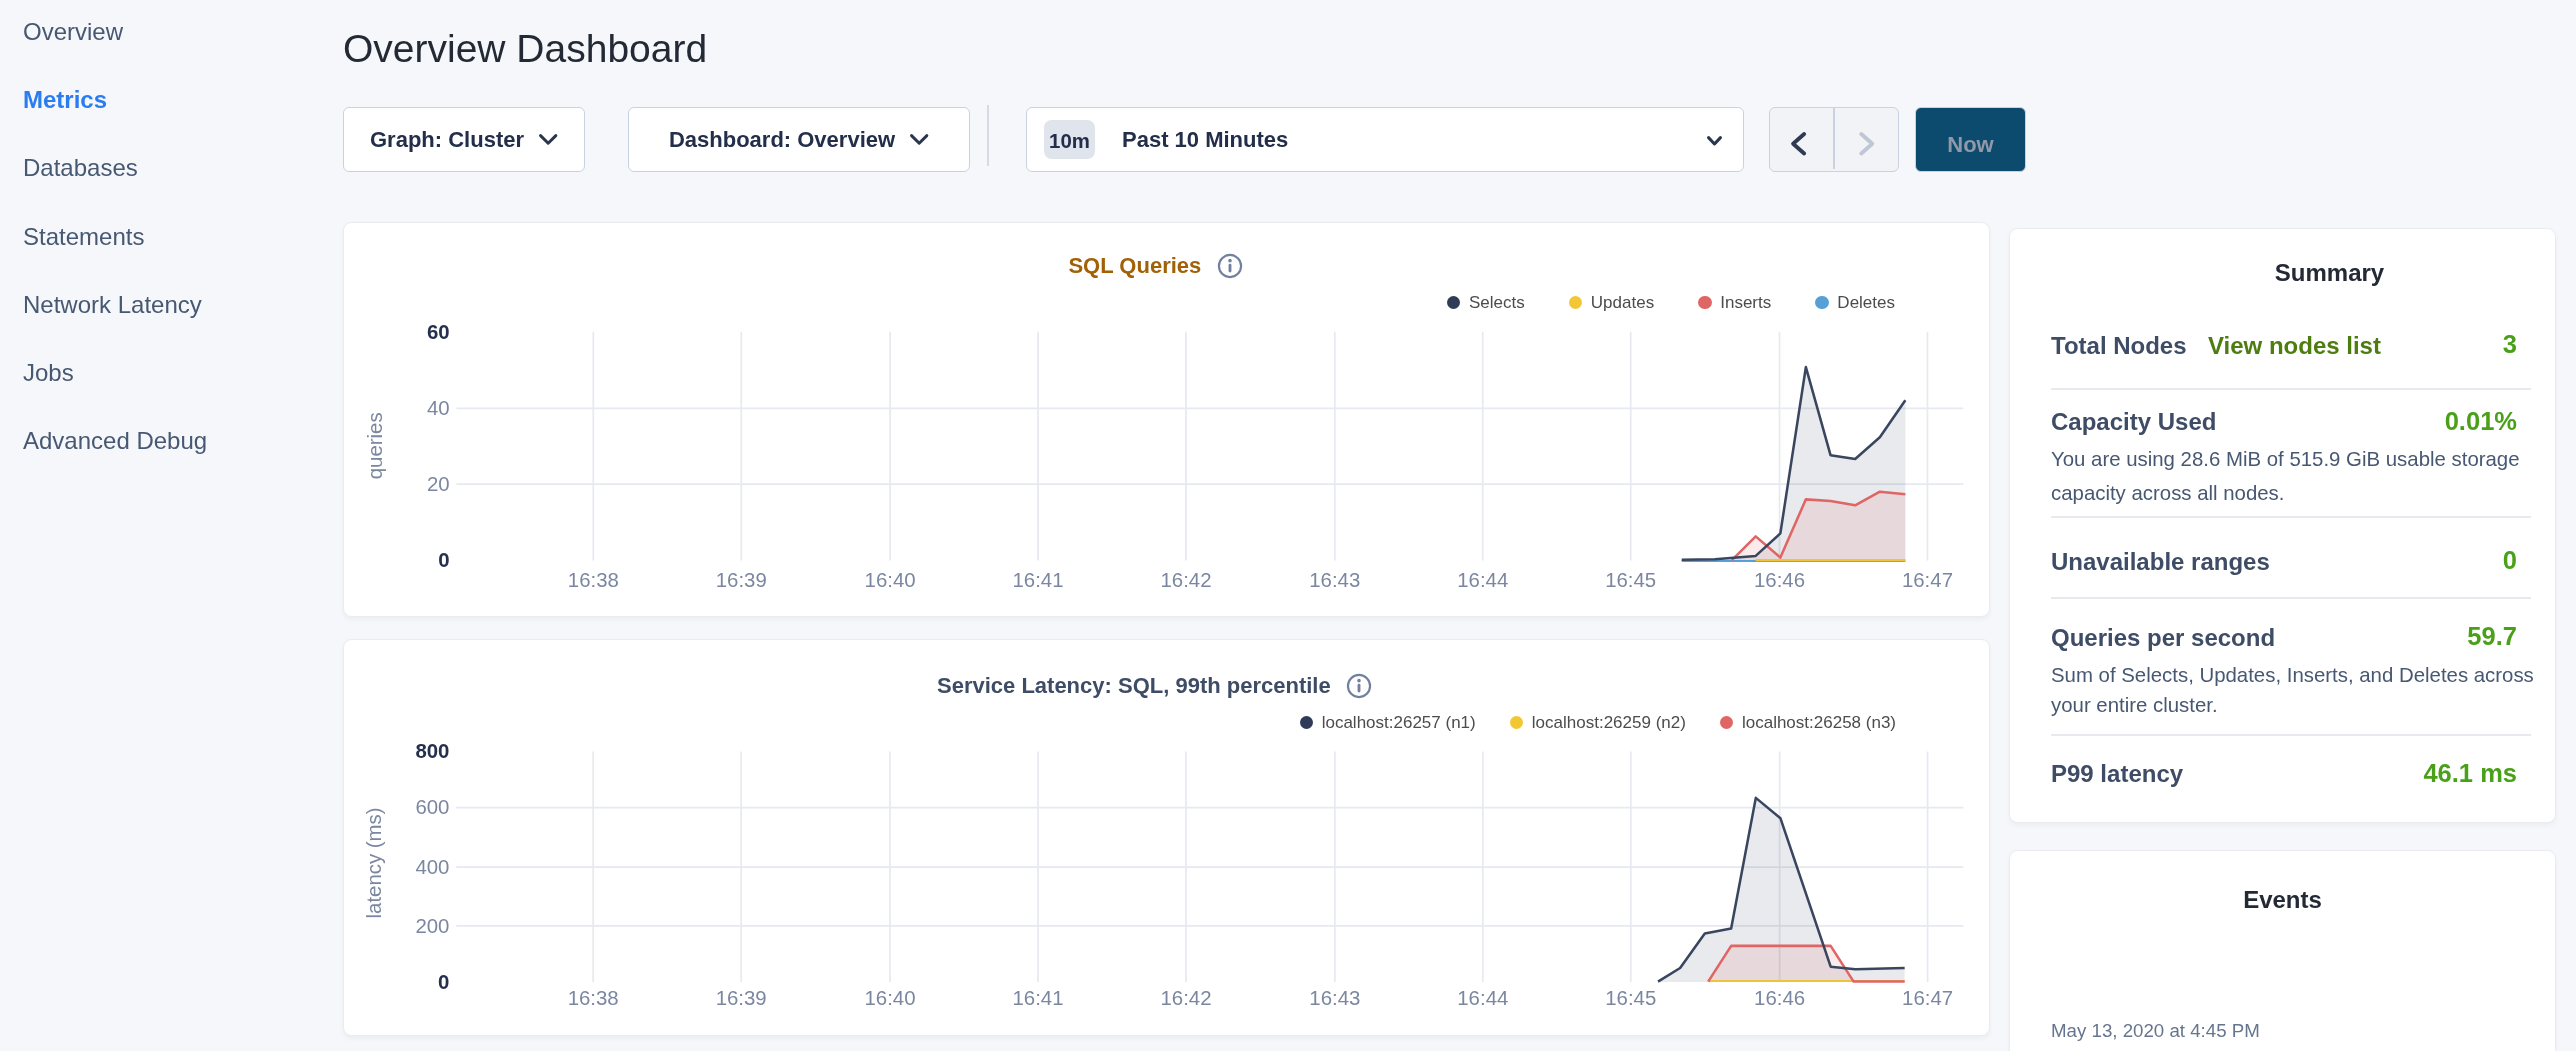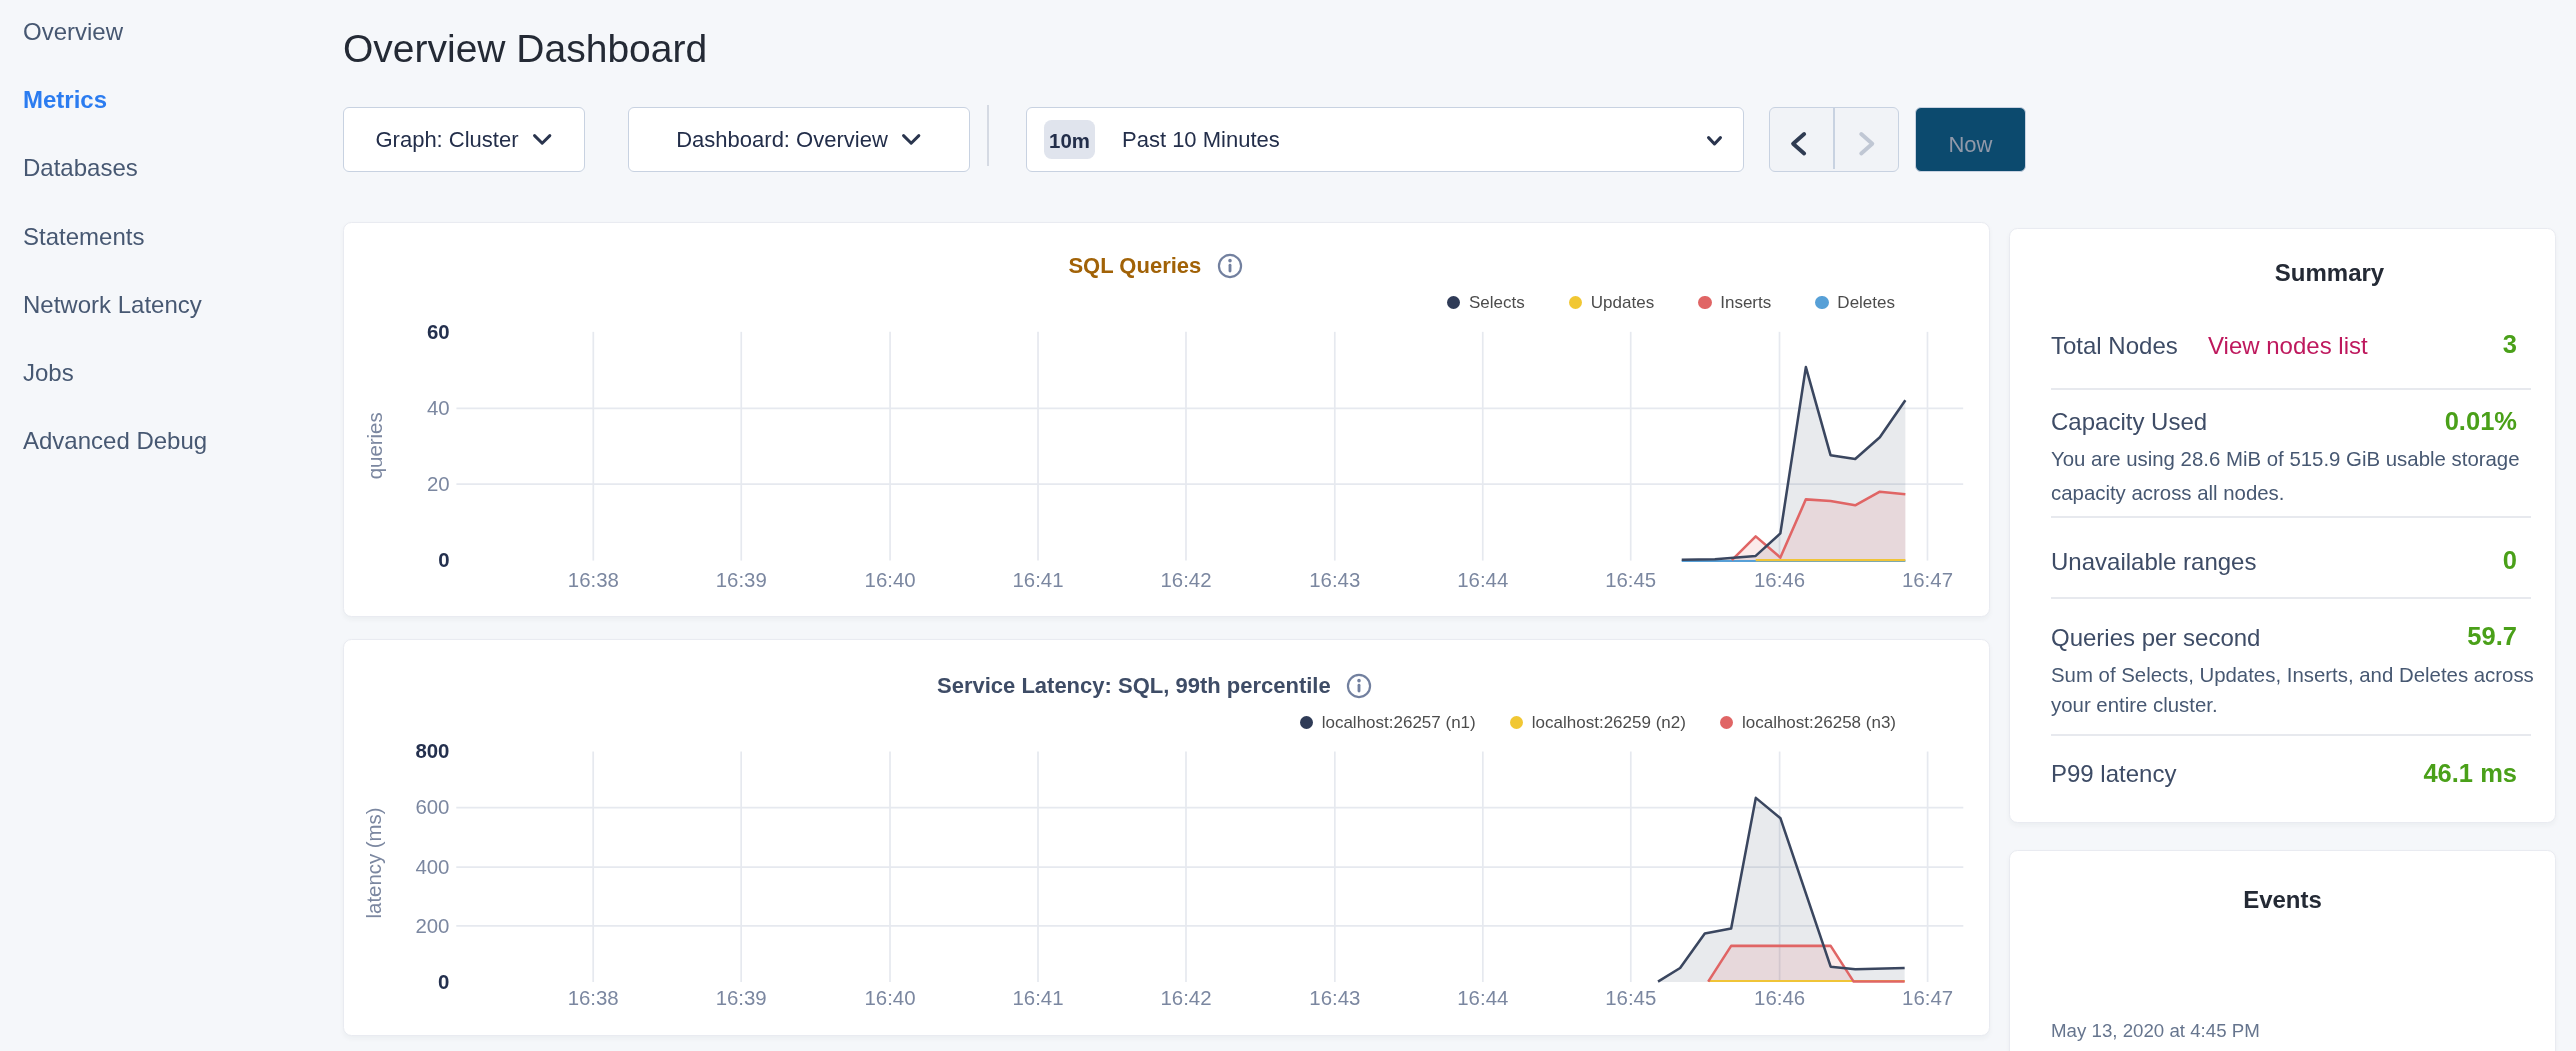--- a/index.html
+++ b/index.html
@@ -7,23 +7,23 @@
 body { background:#f5f7fa; font-family:"Liberation Sans", sans-serif; position:relative; line-height:1; }
 .abs { position:absolute; }
 .card { position:absolute; background:#fff; border:1.7px solid #e9ebf1; border-radius:8.5px; box-shadow:0 2.6px 5.1px rgba(30,40,60,0.04); }
 
 .nav { position:absolute; left:23px; font-size:24px; color:#475872; }
 .nav.active { color:#2b7cf0; font-weight:bold; }
 
 #title { position:absolute; left:343px; top:29px; font-size:39px; color:#242a35; }
 
 .ctl { position:absolute; top:107px; height:65px; background:#fff; border:1.7px solid #c8d2e1; border-radius:6px; display:flex; align-items:center; justify-content:center; }
-.ctl .lbl { font-size:22px; font-weight:normal; color:#232e4a; }
-
-.srow-label { position:absolute; left:41px; font-size:24px; font-weight:normal; color:#3e4c66; }
+.ctl .lbl { font-size:22px; font-weight:bold; color:#232e4a; }
+
+.srow-label { position:absolute; left:41px; font-size:24px; font-weight:bold; color:#3e4c66; }
 .srow-val { position:absolute; right:38px; font-size:25.5px; font-weight:bold; color:#4aa019; }
 .sdiv { position:absolute; left:41px; right:24px; height:1.7px; background:#e7e9ee; }
 .sdesc { position:absolute; left:41px; font-size:20.4px; color:#475872; line-height:34px; }
 </style>
 </head>
 <body>
 
 <div class="nav" style="top:20.4px;">Overview</div>
 <div class="nav active" style="top:88px;">Metrics</div>
 <div class="nav" style="top:156px;">Databases</div>
@@ -175,21 +175,21 @@
     <path d="M1604,401.8 L1631,359.5 L1748,359.5 L1775,401.8 Z" fill="#e06565" fill-opacity="0.13"></path>
     <polyline points="1604,400.8 1835,400.8" fill="none" stroke="#f0c437" stroke-width="2.5"></polyline>
     <polyline points="1604,401.5 1631,359.5 1748,359.5 1775,401.5 1835,401.5" fill="none" stroke="#e06565" stroke-width="3" stroke-linejoin="round"></polyline>
     <polyline points="1545,401.5 1571,385.5 1600,345 1631,339 1660,185.5 1689,209.5 1748,384 1777,387 1835,385.5" fill="none" stroke="#3a465f" stroke-width="3" stroke-linejoin="round"></polyline>
   </svg>
 </div>
 
 <div class="card" id="summary" style="left:2009px; top:228px; width:547px; height:595px;">
   <div class="abs" style="top:32px; width:100%; text-align:center; font-size:24px; font-weight:bold; color:#242a35;margin-left:47px;">Summary</div>
   <div class="srow-label" style="top:105px;">Total Nodes</div>
-  <div class="srow-label" style="left:198px; top:105px; color:#be185d;">View nodes list</div>
+  <div class="srow-label" style="left:198px; top:105px; color:#4d7c0f;">View nodes list</div>
   <div class="srow-val" style="top:103px;">3</div>
   <div class="sdiv" style="top:159px;"></div>
   <div class="srow-label" style="top:181px;">Capacity Used</div>
   <div class="srow-val" style="top:180px;">0.01%</div>
   <div class="sdesc" style="top:213px;">You are using 28.6 MiB of 515.9 GiB usable storage<br>capacity across all nodes.</div>
   <div class="sdiv" style="top:287px;"></div>
   <div class="srow-label" style="top:321px;">Unavailable ranges</div>
   <div class="srow-val" style="top:319px;">0</div>
   <div class="sdiv" style="top:368px;"></div>
   <div class="srow-label" style="top:397px;">Queries per second</div>

